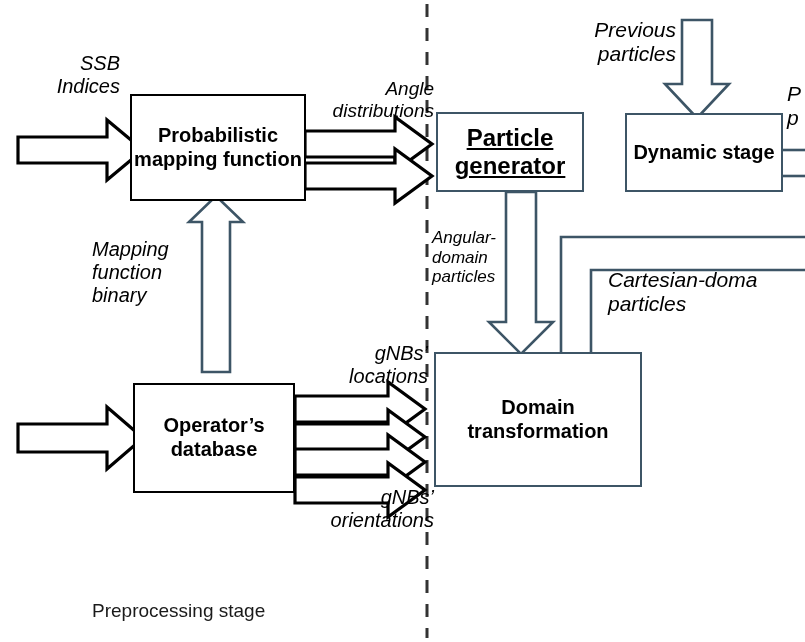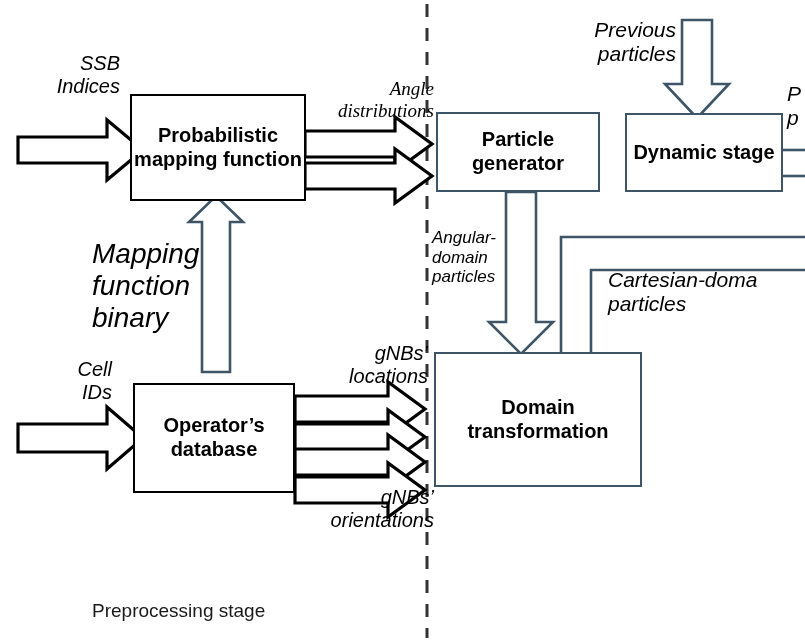--- a/index.html
+++ b/index.html
@@ -99,47 +99,45 @@
     <span>Probabilistic
 mapping
 function</span>
   </div>
 
   <div class="box box-black" style="left:133px; top:383px; width:162px; height:110px; font-size:20px;">
     <span>Operator’s
 database</span>
   </div>
 
-  <div class="box box-dark" style="left:436px; top:112px; width:164px; height:80px; font-size:20px;">
+  <div class="box box-dark" style="left:436px; top:112px; width:148px; height:80px; font-size:24px;text-decoration:underline;">
     <span>Particle
 generator</span>
   </div>
 
   <div class="box box-dark" style="left:625px; top:113px; width:158px; height:79px; font-size:20px;">
     <span>Dynamic
 stage</span>
   </div>
 
   <div class="box box-dark" style="left:434px; top:352px; width:208px; height:135px; font-size:20px;">
     <span>Domain
 transformation</span>
   </div>
 
   <div class="lbl" style="left:24px; top:52px; width:96px; font-size:20px;">SSB
 Indices</div>
 
-  <div class="lbl" style="left:308px; top:78px; width:126px; font-size:19px;font-family:Liberation Serif, serif;">Angle
+  <div class="lbl" style="left:308px; top:78px; width:126px; font-size:19px;">Angle
 distributions</div>
 
-  <div class="lbl" style="left:92px; top:238px; width:106px; font-size:28px; text-align:left;">Mapping
+  <div class="lbl" style="left:92px; top:238px; width:106px; font-size:20px; text-align:left;">Mapping
 function
 binary</div>
 
-  <div class="lbl" style="left:26px; top:358px; width:86px; font-size:20px;">Cell
-IDs</div>
 
   <div class="lbl" style="left:300px; top:342px; width:128px; font-size:20px;">gNBs’
 locations</div>
 
   <div class="lbl" style="left:288px; top:486px; width:146px; font-size:20px;">gNBs’
 orientations</div>
 
   <div class="lbl" style="left:540px; top:18px; width:136px; font-size:21px;">Previous
 particles</div>
 

